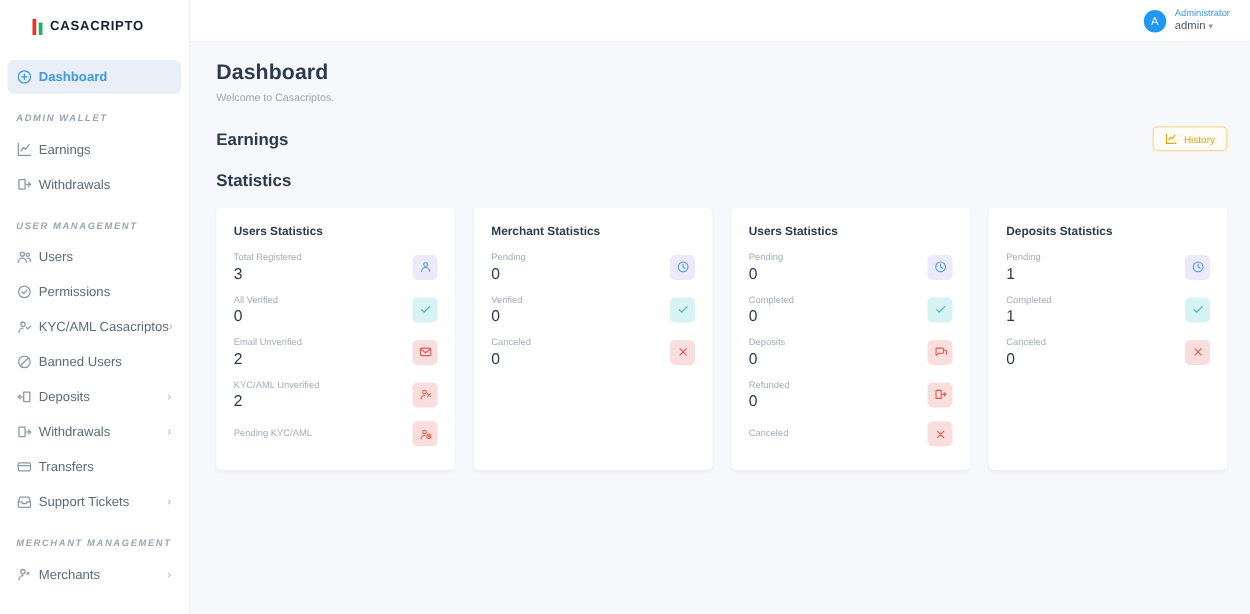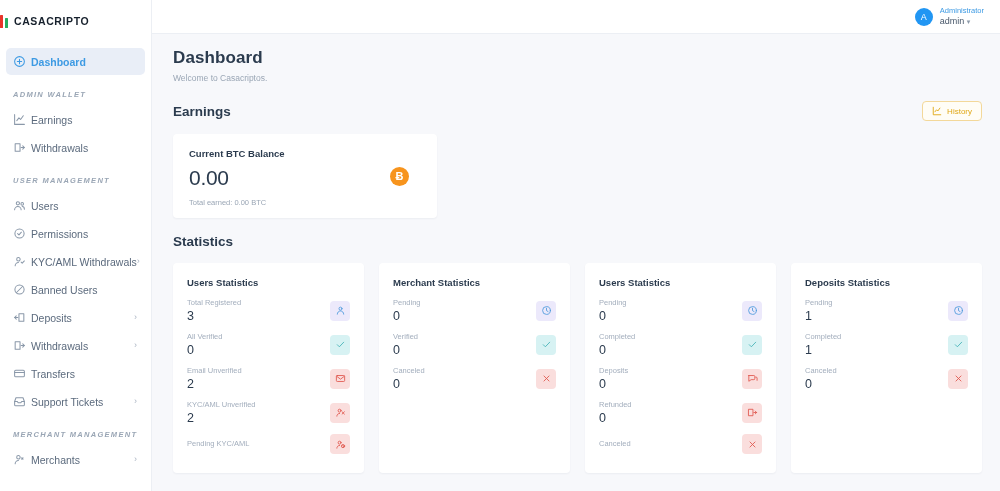--- a/index.html
+++ b/index.html
@@ -16,21 +16,21 @@
   .sidebar {
     width: 152px; min-width: 152px; height: 491px;
     background: #ffffff;
     border-right: 1px solid #eceff4;
     overflow: hidden;
     position: relative;
   }
   .logo-wrap {
     height: 34px;
     display: flex; align-items: center;
-    padding-left: 0;
+    padding-left: 26px;
     margin-top: 4px;
   }
   .logo-bars { display: flex; align-items: flex-end; height: 13px; margin-right: 5px; }
   .logo-bars i { display: block; width: 3px; margin-right: 1.5px; border-radius: .5px; }
   .logo-bars i.r { height: 13px; background: #e8342a; }
   .logo-bars i.g { height: 10px; background: #27ae60; }
   .logo-text {
     font-size: 10.5px; font-weight: bold; letter-spacing: .6px; color: #16202c;
   }
 
@@ -221,21 +221,21 @@
           <span class="lbl">Permissions</span>
         </div>
         <div class="nav-item">
           <span class="ico">
             <svg width="13" height="13" viewBox="0 0 24 24" fill="none" stroke="#8a98a9" stroke-width="1.9" stroke-linecap="round" stroke-linejoin="round">
               <circle cx="10" cy="8" r="3.2"></circle>
               <path d="M4 20c0-3.3 2.7-6 6-6"></path>
               <path d="M15 13l2 2 4-4"></path>
             </svg>
           </span>
-          <span class="lbl">KYC/AML Withdrawals</span>
+          <span class="lbl">KYC/AML Casacriptos</span>
           <span class="chev">›</span>
         </div>
         <div class="nav-item">
           <span class="ico">
             <svg width="13" height="13" viewBox="0 0 24 24" fill="none" stroke="#8a98a9" stroke-width="1.9" stroke-linecap="round" stroke-linejoin="round">
               <circle cx="12" cy="12" r="8.5"></circle>
               <path d="M6 18L18 6"></path>
             </svg>
           </span>
           <span class="lbl">Banned Users</span>
@@ -323,28 +323,20 @@
           <span>
             <svg width="10" height="10" viewBox="0 0 24 24" fill="none" stroke="#e0a818" stroke-width="2.2" stroke-linecap="round" stroke-linejoin="round">
               <path d="M3 3v18h18"></path>
                 <path d="M7 14l4-5 3 3 5-7"></path>
             </svg>
           </span>
           <span>History</span>
         </button>
       </div>
 
-      <div class="balance-card">
-        <div>
-          <div class="balance-label">Current BTC Balance</div>
-          <div class="balance-value">0.00</div>
-          <div class="balance-sub">Total earned: 0.00 BTC</div>
-        </div>
-        <div class="btc-badge">Ƀ</div>
-      </div>
 
       <div class="sec-head" style="margin-top:16px">
         <div class="sec-title">Statistics</div>
       </div>
 
       <div class="stats-grid" id="stats-grid">
           <div class="stat-card">
             <div class="stat-card-title">Users Statistics</div>
             <div class="stat-row">
               <div class="stat-text">

